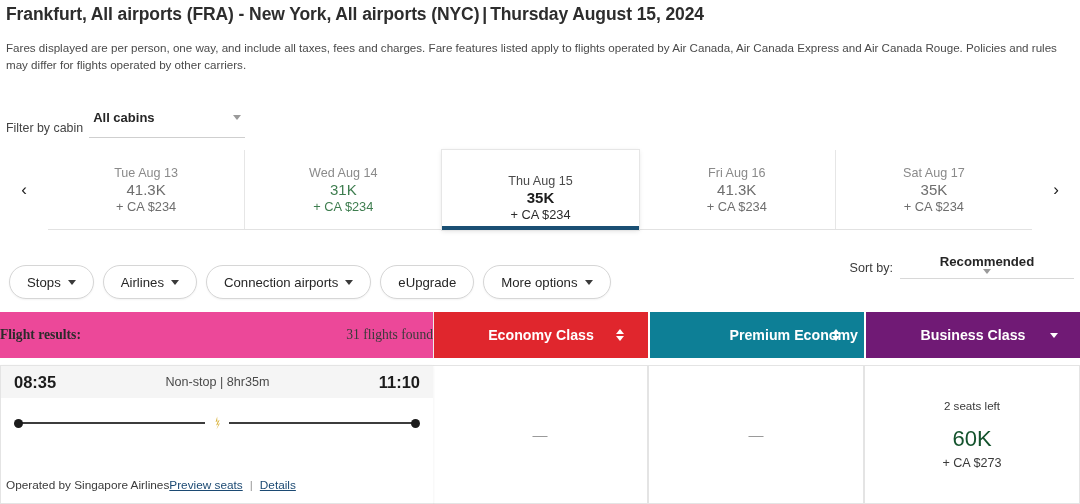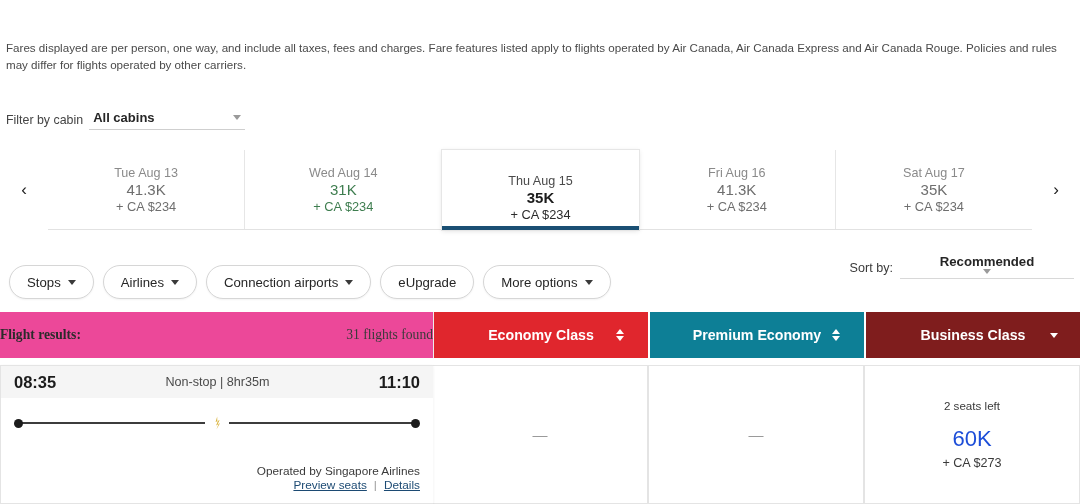--- a/index.html
+++ b/index.html
@@ -48,21 +48,21 @@
   .cabin-filter .label {
     font-size: 12.4px;
     color: #444;
     padding-bottom: 3px;
   }
   .cabin-select {
     position: relative;
     margin-left: 6px;
     width: 148px;
     border-bottom: 1px solid #cfcfcf;
-    padding: 0 4px 4px 4px;
+    padding: 0 4px 12px 4px;
     display: flex;
     align-items: center;
     justify-content: space-between;
     cursor: pointer;
   }
   .cabin-select .value {
     font-size: 13px;
     font-weight: bold;
     color: #262626;
   }
@@ -334,27 +334,26 @@
     left: 50%;
     transform: translateX(-50%);
     background: #ffffff;
     padding: 0 4px;
     z-index: 3;
     line-height: 0;
   }
 
   .op-row {
     margin-top: auto;
-    padding: 0 13px 11px 19px;
+    padding: 0 13px 11px 5px;
     display: flex;
     align-items: flex-end;
-    justify-content: center;
+    justify-content: flex-start;
     font-size: 11.8px;
     color: #3a3a3a;
-    flex-direction: column;
   }
   .op-links { display: flex; align-items: center; gap: 7px; }
   .op-links a {
     color: #1c4a73;
     text-decoration: underline;
     font-size: 11.8px;
     cursor: pointer;
   }
   .op-links .divider { color: #9a9a9a; }
 
@@ -377,34 +376,37 @@
     color: #9a9a9a;
     line-height: 1;
   }
   .seats-left {
     font-size: 11.6px;
     color: #3a3a3a;
     margin-bottom: 16px;
   }
   .fare-points {
     font-size: 22px;
-    color: #1d4ed8;
+    color: #14532d;
     line-height: 1;
   }
   .fare-cash {
     font-size: 12.6px;
     color: #3a3a3a;
     margin-top: 6px;
   }
 </style>
 </head>
 <body>
 
 <div class="page">
 
+  <div class="header-title">
+    <span>Frankfurt, All airports (FRA) - New York, All airports (NYC)</span><span class="sep">|</span><span>Thursday August 15, 2024</span>
+  </div>
 
   <div class="disclaimer">Fares displayed are per person, one way, and include all taxes, fees and charges. Fare features listed apply to flights operated by Air Canada, Air Canada Express and Air Canada Rouge. Policies and rules may differ for flights operated by other carriers.</div>
 
   <div class="cabin-filter">
     <span class="label">Filter by cabin</span>
     <div class="cabin-select">
       <span class="value">All cabins</span>
       <span class="caret-sm"></span>
     </div>
   </div>
@@ -484,29 +486,29 @@
     </div>
 
     <button class="class-tab" style="background:#e0262d;">
       <span class="tab-label">Economy Class</span>
       <span class="sort-icon">
         <span class="up"></span>
         <span class="down"></span>
       </span>
     </button>
 
-    <button class="class-tab" style="background:#0d7f96;">
+    <button class="class-tab" style="background:#0d7f96;justify-content:flex-end;">
       <span class="tab-label">Premium Economy</span>
       <span class="sort-icon">
         <span class="up"></span>
         <span class="down"></span>
       </span>
     </button>
 
-    <button class="class-tab" style="background:#7f1d1d;">
+    <button class="class-tab" style="background:#701a75;">
       <span class="tab-label">Business Class</span>
       <span class="tab-caret"></span>
     </button>
   </div>
 
   <div class="flight-row">
 
     <div class="flight-info">
       <div class="times-band">
         <span class="time-dep">08:35</span>

